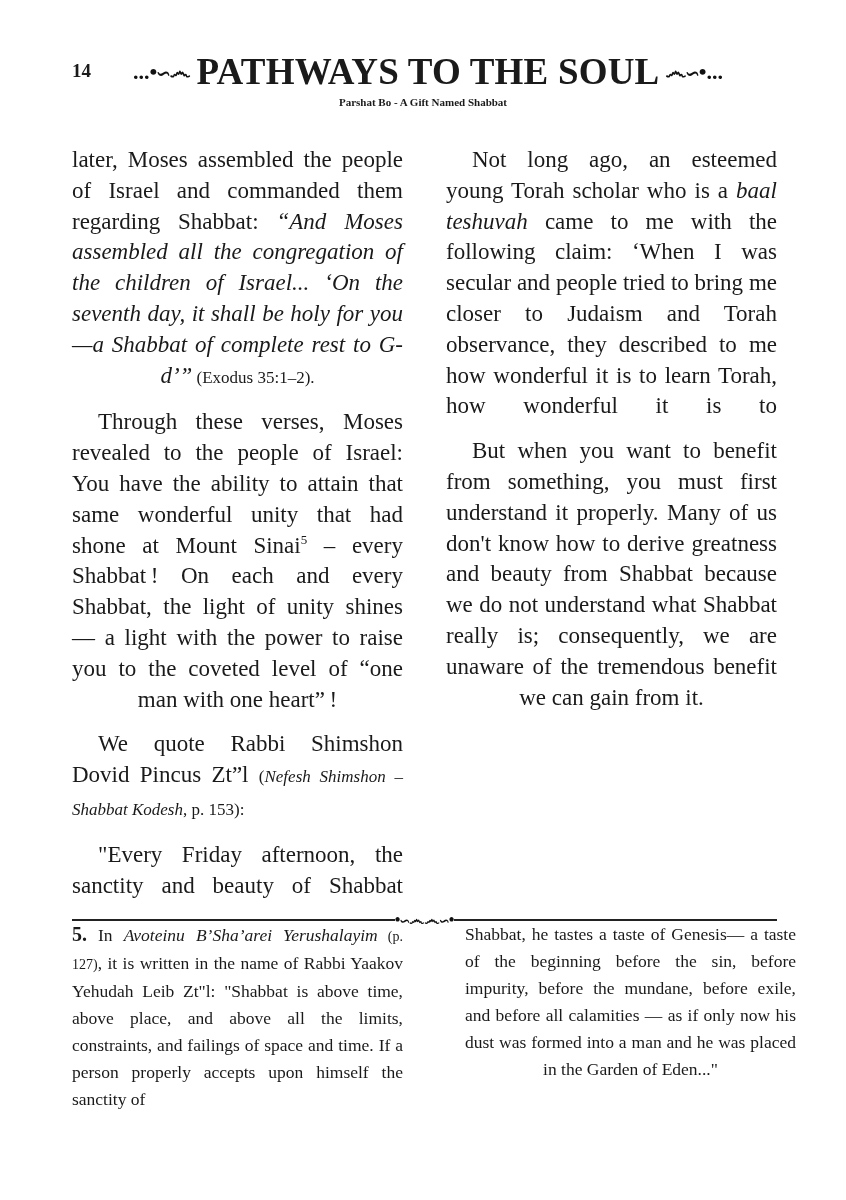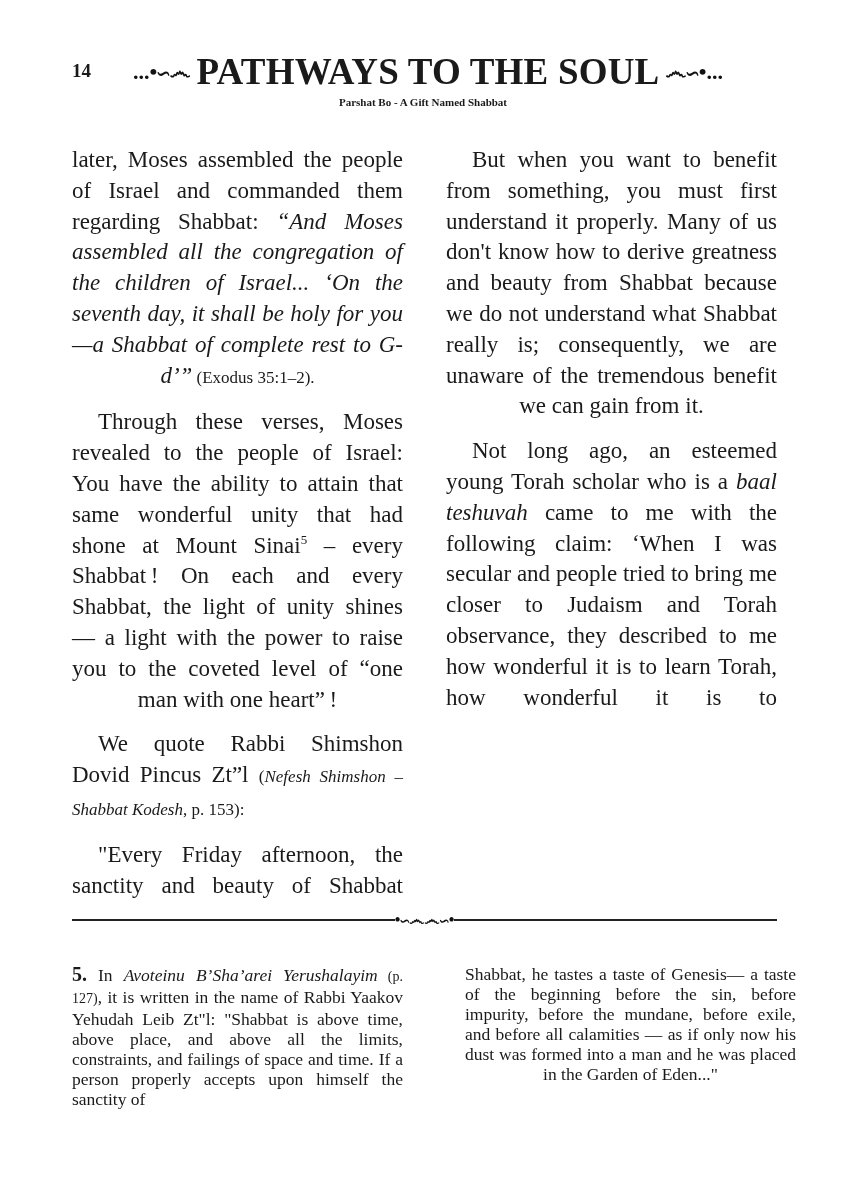--- a/index.html
+++ b/index.html
@@ -14,21 +14,21 @@
   .col.right { left:446px; width:331px; }
   .col p { margin:0 0 14px 0; text-align:justify; text-align-last:auto; }
   .col p.ind { text-indent:26px; }
   .col p.cont { text-indent:0; }
   .center-last { text-align-last:center !important; }
   .cite { font-size:17px; }
   .sup { font-size:13px; vertical-align:super; line-height:0; }
   .sep { position:absolute; left:72px; top:908px; width:705px; height:24px; display:flex; align-items:center; }
   .sep .line { flex:1; height:1.5px; background:#222; }
   .sep .label { font-family:"DejaVu Serif", serif; font-style:italic; font-weight:bold; font-size:19px; padding:0 4px; white-space:nowrap; }
-  .fn { position:absolute; top:964px; font-size:17.5px; line-height:20px; }
+  .fn { position:absolute; top:921px; font-size:17.5px; line-height:27px; }
   .fn.left { left:72px; width:331px; }
   .fn.right { left:446px; width:331px;margin-left:19px; }
   .fn p { margin:0; text-align:justify; }
   .fn .num { font-weight:bold; font-size:20px; }
   .fn .small { font-size:14px; }
   i { }
 </style>
 </head>
 <body>
 
@@ -43,22 +43,22 @@
 </div>
 
 <div class="col left">
   <p class="cont center-last"><span>later, Moses assembled the people of Israel and commanded them regarding Shabbat: </span><i>“And Moses assembled all the congregation of the children of Israel... ‘On the seventh day, it shall be holy for you—a Shabbat of complete rest to G-d’”</i><span class="cite"> (Exodus 35:1–2).</span></p>
   <p class="ind center-last"><span>Through these verses, Moses revealed to the people of Israel: You have the ability to attain that same wonderful unity that had shone at Mount Sinai</span><span class="sup">5</span><span> – every Shabbat ! On each and every Shabbat, the light of unity shines — a light with the power to raise you to the coveted level of “one man with one heart” !</span></p>
   <p class="ind"><span>We quote Rabbi Shimshon Dovid Pincus Zt”l </span><span class="cite"><span>(</span><i>Nefesh Shimshon – Shabbat Kodesh</i><span>, p. 153):</span></span></p>
   <p class="ind" style="text-align-last:justify"><span>"Every Friday afternoon, the sanctity and beauty of Shabbat</span></p>
 </div>
 
 <div class="col right">
+  <p class="ind" style="text-align-last:justify"><span>Not long ago, an esteemed young Torah scholar who is a </span><i>baal teshuvah</i><span> came to me with the following claim: ‘When I was secular and people tried to bring me closer to Judaism and Torah observance, they described to me how wonderful it is to learn Torah, how wonderful it is to</span></p>
   <p class="ind center-last"><span>But when you want to benefit from something, you must first understand it properly. Many of us don't know how to derive greatness and beauty from Shabbat because we do not understand what Shabbat really is; consequently, we are unaware of the tremendous benefit we can gain from it.</span></p>
-  <p class="ind" style="text-align-last:justify"><span>Not long ago, an esteemed young Torah scholar who is a </span><i>baal teshuvah</i><span> came to me with the following claim: ‘When I was secular and people tried to bring me closer to Judaism and Torah observance, they described to me how wonderful it is to learn Torah, how wonderful it is to</span></p>
 </div>
 
 <div class="sep">
   <div class="line"></div>
   <span class="orn" style="font-size:16px">•∽෴</span>
   <span class="orn" style="font-size:16px">෴∽•</span>
   <div class="line"></div>
 </div>
 
 <div class="fn left">

